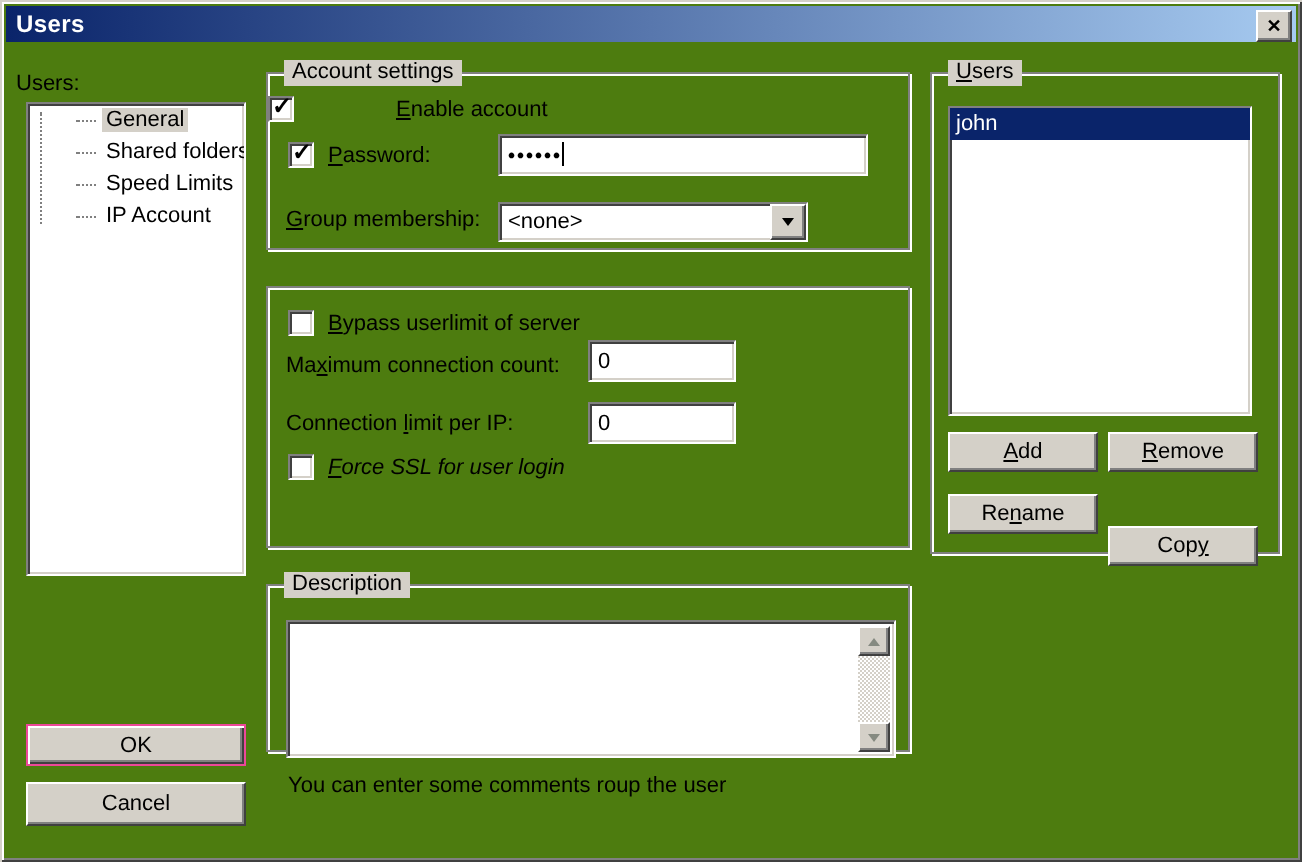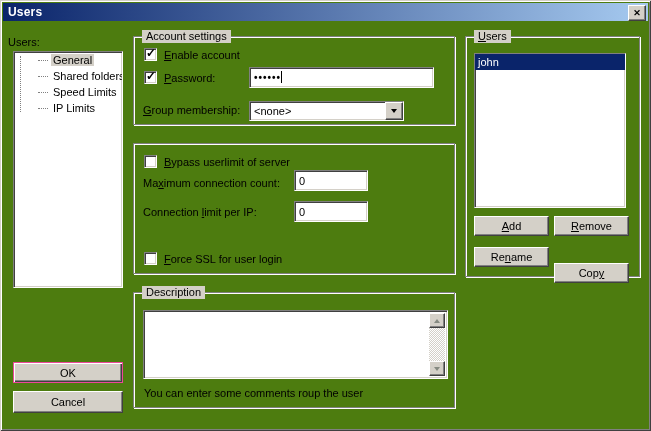--- a/index.html
+++ b/index.html
@@ -90,32 +90,32 @@
       <div class="tree-row">
         <span class="twig"></span>
         <span class="tree-item-label">Shared folders</span>
       </div>
       <div class="tree-row">
         <span class="twig"></span>
         <span class="tree-item-label">Speed Limits</span>
       </div>
       <div class="tree-row">
         <span class="twig"></span>
-        <span class="tree-item-label">IP Limits</span>
+        <span class="tree-item-label">IP Account</span>
       </div>
     </div>
   </div>
 
   <div class="btn default" style="left:13px;top:362px;width:110px;height:21px;">OK</div>
   <div class="btn" style="left:13px;top:391px;width:110px;height:22px;">Cancel</div>
 
   <div class="group" style="left:133px;top:36px;width:322px;height:89px;">
     <span class="group-caption">Account settings</span>
 
-    <div class="chk-row" style="left:10px;top:11px;">
+    <div class="chk-row" style="left:0;top:11px;gap:44px;">
       <span class="checkbox checked"></span>
       <span class="chk-label"><u>E</u>nable account</span>
     </div>
 
     <div class="chk-row" style="left:10px;top:34px;">
       <span class="checkbox checked"></span>
       <span class="chk-label"><u>P</u>assword:</span>
     </div>
     <div class="field sunken" style="left:115px;top:30px;width:185px;height:21px;">
       <span class="pwd-dots">••••••</span><span class="caret"></span>
@@ -135,27 +135,27 @@
       <span class="checkbox"></span>
       <span class="chk-label"><u>B</u>ypass userlimit of server</span>
     </div>
 
     <div class="lbl" style="left:9px;top:33px;">Ma<u>x</u>imum connection count:</div>
     <input class="field sunken" style="left: 160px; top: 26px; width: 74px; height: 21px;" value="0">
 
     <div class="lbl" style="left:9px;top:62px;">Connection <u>l</u>imit per IP:</div>
     <input class="field sunken" style="left: 160px; top: 57px; width: 74px; height: 21px;" value="0">
 
-    <div class="chk-row" style="left:10px;top:108px;">
+    <div class="chk-row" style="left:10px;top:83px;font-style:italic;">
       <span class="checkbox"></span>
       <span class="chk-label"><u>F</u>orce SSL for user login</span>
     </div>
   </div>
 
-  <div class="group" style="left:133px;top:292px;width:322px;height:116px;">
+  <div class="group" style="left:133px;top:292px;width:322px;height:84px;">
     <span class="group-caption">Description</span>
     <div class="textarea sunken" style="left:9px;top:17px;width:305px;height:69px;">
       <span></span>
       <div class="vscroll">
         <div class="sb-btn">
             <span class="arr-up-sm"></span>
           </div>
         <div class="sb-track"></div>
         <div class="sb-btn">
             <span class="arr-down-sm"></span>

